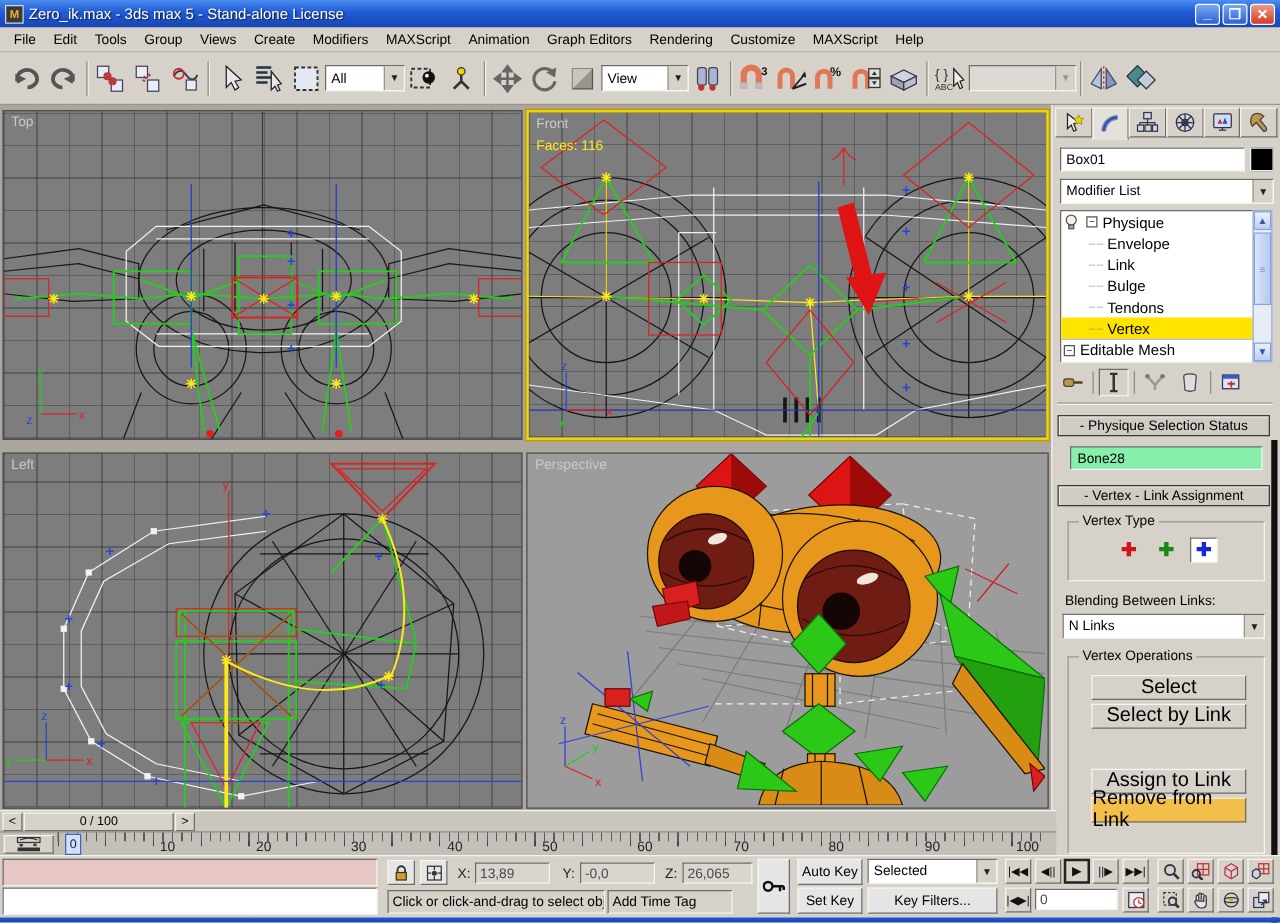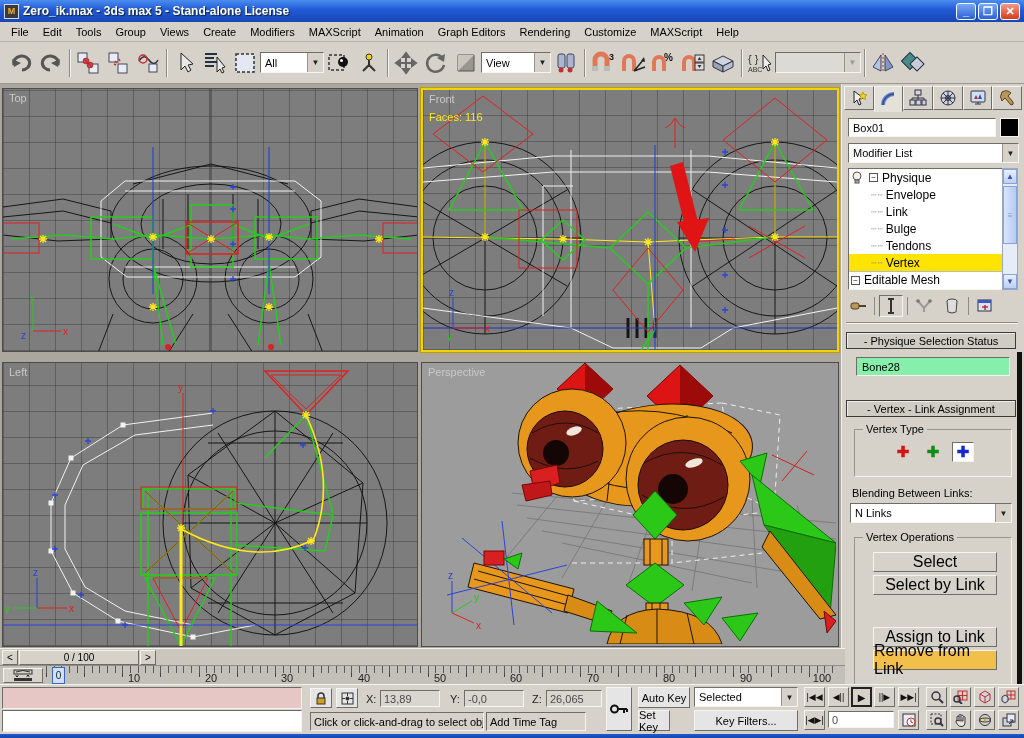--- a/index.html
+++ b/index.html
@@ -11,21 +11,21 @@
   .sunken  { background:#d6d2ca; border:1px solid; border-color:#6f6d68 #f6f4ef #f6f4ef #6f6d68; }
   .whitefield { background:#fff; border:1px solid; border-color:#6f6d68 #f6f4ef #f6f4ef #6f6d68; }
   .abs { position:absolute; }
 
   
   .titlebar { position:absolute; left:0; top:0; width:1024px; height:22px;
     background:linear-gradient(180deg,#4a8df0 0%,#2159d6 45%,#1747b4 100%);
     display:flex; align-items:center; padding:0 4px; }
   .titlebar .appicon { width:15px; height:15px; background:#3a3a3a; border:1px solid #cfd8ee; margin-right:4px;
     display:flex; align-items:center; justify-content:center; color:#f0b030; font-size:9px; font-weight:bold; }
-  .titlebar .title { color:#fff; font-weight:bold; font-size:12px; text-shadow:1px 1px 1px #123; flex:1; white-space:nowrap; overflow:hidden; }
+  .titlebar .title { color:#fff; font-weight:normal; font-size:12px; text-shadow:1px 1px 1px #123; flex:1; white-space:nowrap; overflow:hidden; }
   .wbtn { width:20px; height:17px; margin-left:2px; border-radius:3px; border:1px solid #fff;
     display:flex; align-items:center; justify-content:center; color:#fff; font-size:11px; font-weight:bold;
     background:linear-gradient(180deg,#7aa7f4,#2a61d8); }
   .wbtn.close { background:linear-gradient(180deg,#f09a8a,#d83a1a); }
 
   
   .menubar { position:absolute; left:0; top:22px; width:1024px; height:20px; background:#d6d2ca;
     display:flex; align-items:center; padding-left:4px; border-bottom:1px solid #b8b4ac; }
   .menuitem { padding:2px 7px; cursor:default; }
 
@@ -787,21 +787,21 @@
 
   <div class="abs" style="left:4px; top:248px; width:170px;">
     <div class="rollout-h">
       <span style="margin:0 auto; font-weight:normal;">-  Physique Selection Status</span>
     </div>
     <div class="sunken" style="margin:8px 6px 8px 10px; height:19px; background:#86efac; display:flex; align-items:center; padding:0 5px;">
       <span>Bone28</span>
     </div>
   </div>
 
-  <div class="abs" style="left:4px; top:316px; width:170px;">
+  <div class="abs" style="left:4px; top:304px; width:170px;">
     <div class="rollout-h">
       <span style="margin:0 auto; font-weight:normal;">-  Vertex - Link Assignment</span>
     </div>
 
     <div class="groupbox" style="margin:12px 4px 0 8px; height:48px;">
       <span class="grouplabel">Vertex Type</span>
       <div style="display:flex; justify-content:center; gap:8px; margin-top:12px;">
         <div class="plus3" style="color:#d41414;">✚</div>
         <div class="plus3" style="color:#168a16;">✚</div>
         <div class="plus3 sel" style="color:#1428d4;">✚</div>
@@ -896,21 +896,21 @@
   </div>
 
   <div class="sbtn" style="left:606px; top:2px; width:26px; height:44px;">
     <svg width="18" height="14">
         <circle cx="4.5" cy="7" r="3.5" fill="none" stroke="#111" stroke-width="2"></circle>
         <path d="M8,7 H17 M14,7 V11 M17,7 V10" stroke="#111" stroke-width="2" fill="none"></path>
       </svg>
   </div>
 
   <div class="sbtn" style="left:638px; top:2px; width:52px;">Auto Key</div>
-  <div class="sbtn" style="left:638px; top:25px; width:32px;">Set Key</div>
+  <div class="sbtn" style="left:638px; top:25px; width:52px;">Set Key</div>
 
   <div class="combo" style="position:absolute; left:694px; top:2px; width:104px; height:20px;">
     <span class="val">Selected</span>
     <span class="drop">▼</span>
   </div>
   <div class="sbtn" style="left:694px; top:25px; width:104px;">Key Filters...</div>
 
   <div class="pb" style="left:804px; top:2px;">|◀◀</div>
   <div class="pb" style="left:828px; top:2px;">◀||</div>
   <div class="pb" style="left:851px; top:2px; border:2px solid #222; font-size:10px;">▶</div>

